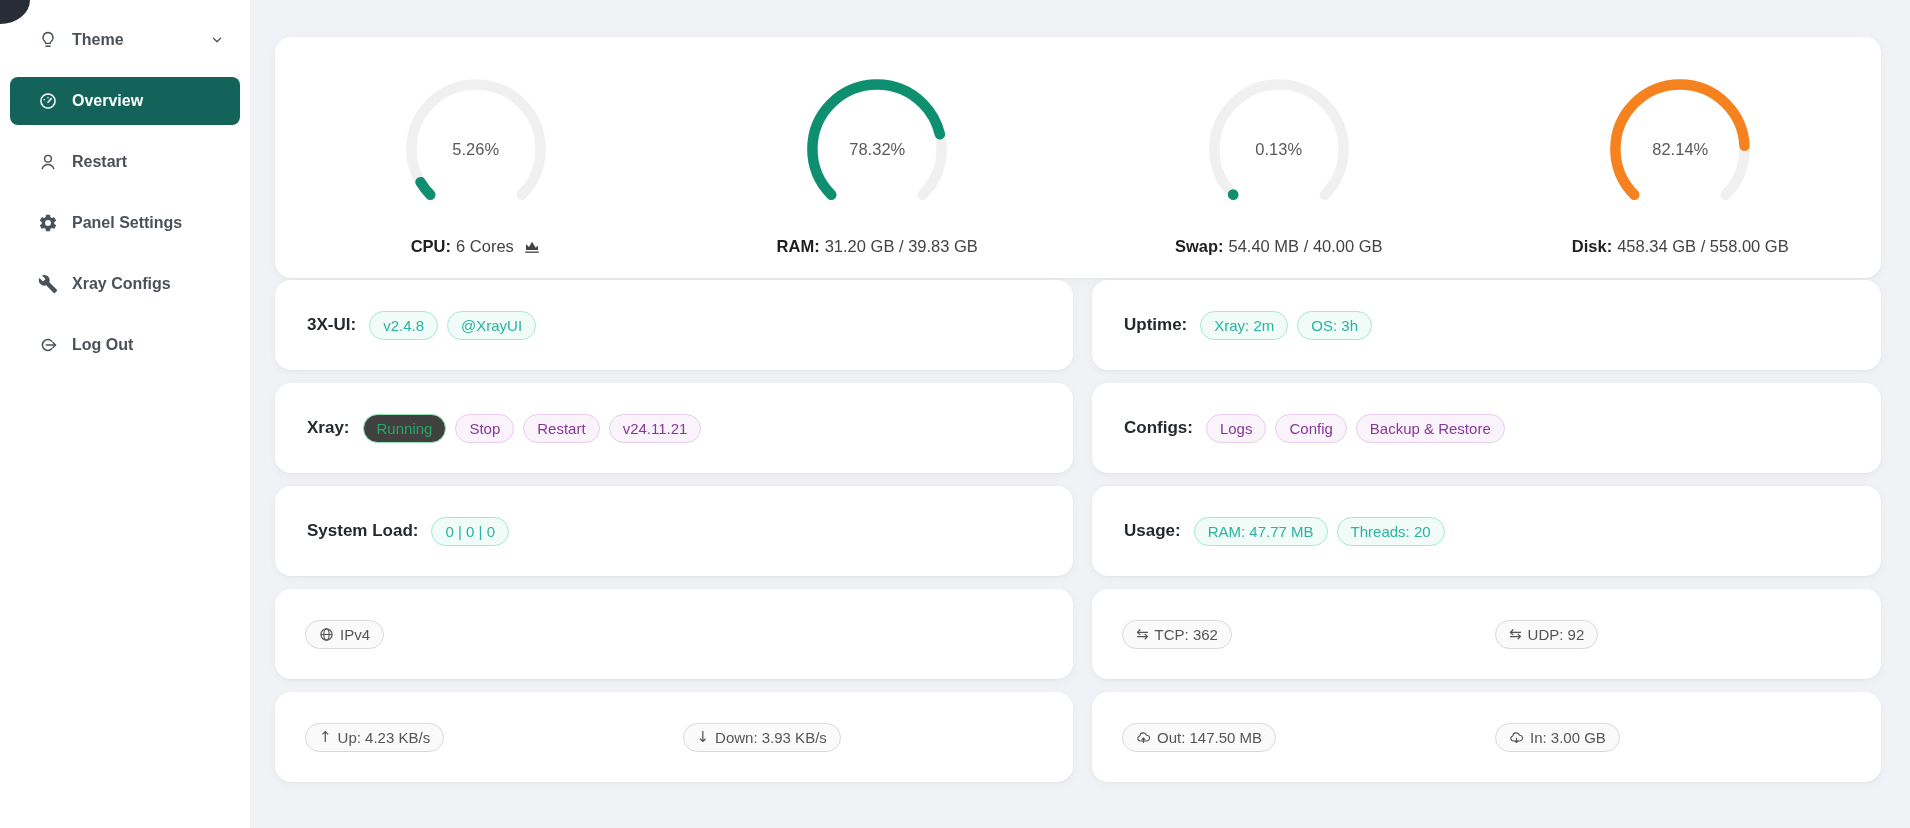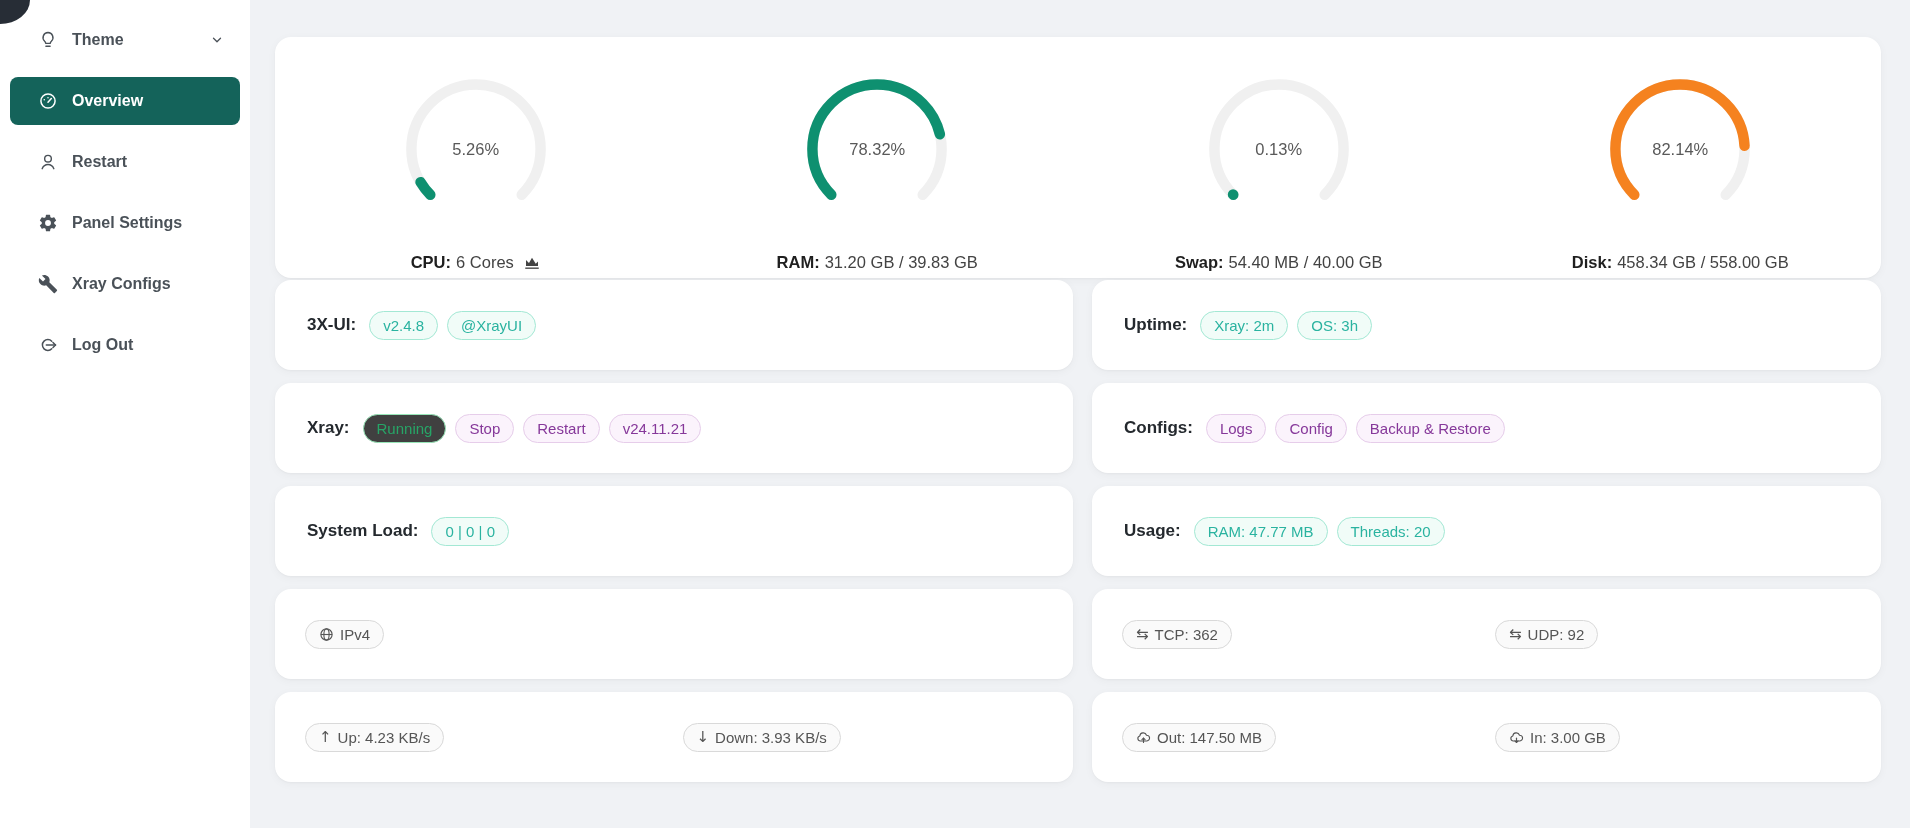--- a/index.html
+++ b/index.html
@@ -40,21 +40,21 @@
   
   .gauges-card { height:241px; display:grid; grid-template-columns:repeat(4,1fr); padding-top:36px; }
   .gauge-col { display:flex; flex-direction:column; align-items:center; }
   .gauge-wrap { position:relative; width:152px; height:152px; }
   .gauge-wrap svg { position:absolute; inset:0; }
   .gauge-track { stroke:#f0f0f0; }
   .gauge-pct {
     position:absolute; inset:0; display:flex; align-items:center; justify-content:center;
     font-size:16.5px; color:#595959;
   }
-  .gauge-caption { margin-top:28px; font-size:16.5px; color:#434343; display:flex; align-items:center; gap:5px; }
+  .gauge-caption { margin-top:12px; font-size:16.5px; color:#434343; display:flex; align-items:center; gap:5px; }
   .gauge-caption b { color:#1f1f1f; font-weight:700; }
   .chart-icon { width:18px; height:18px; margin-left:4px; cursor:pointer; }
   
   .info-grid {
     margin-top:2px; display:grid;
     grid-template-columns:798px 789px; column-gap:19px; row-gap:13px;
   }
   .info-card { height:90px; display:flex; align-items:center; padding-left:32px; gap:9px; }
   .info-card.split { display:grid; grid-template-columns:1fr 1fr; padding-left:0; align-items:center; }
   .cell-a { padding-left:30px; }

